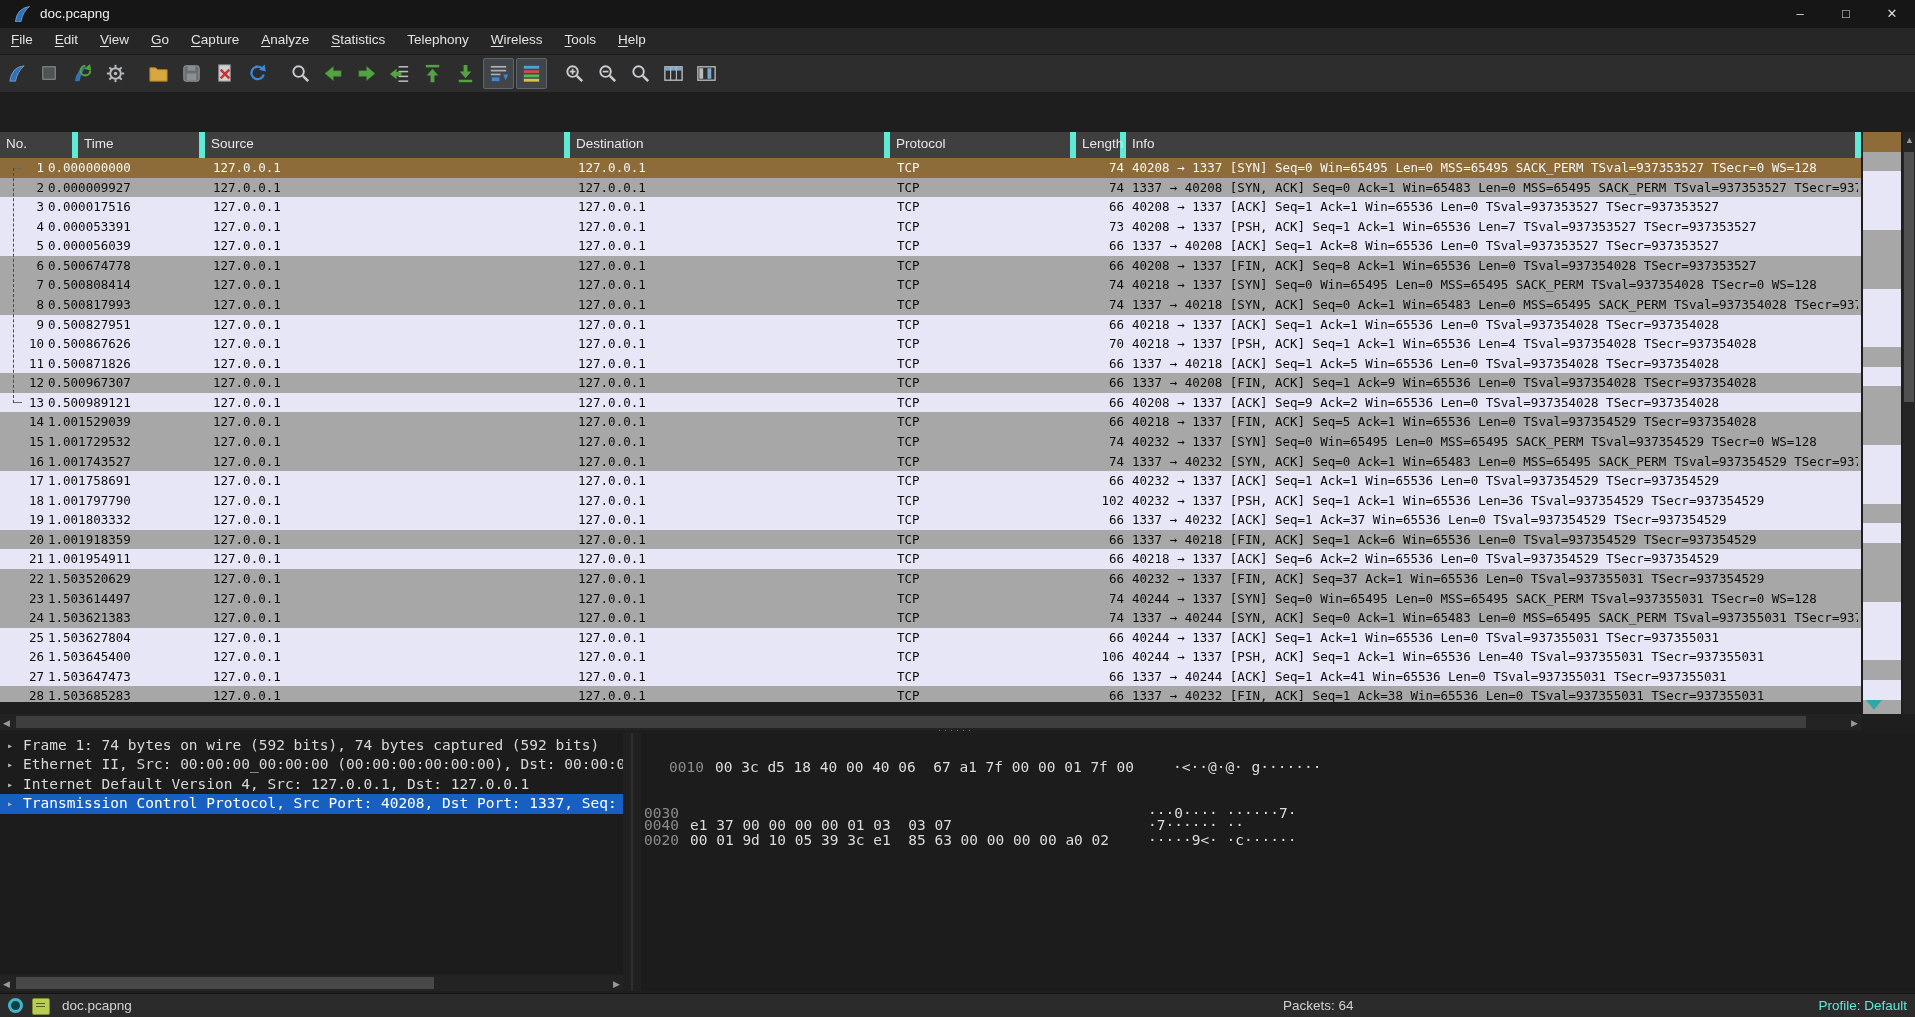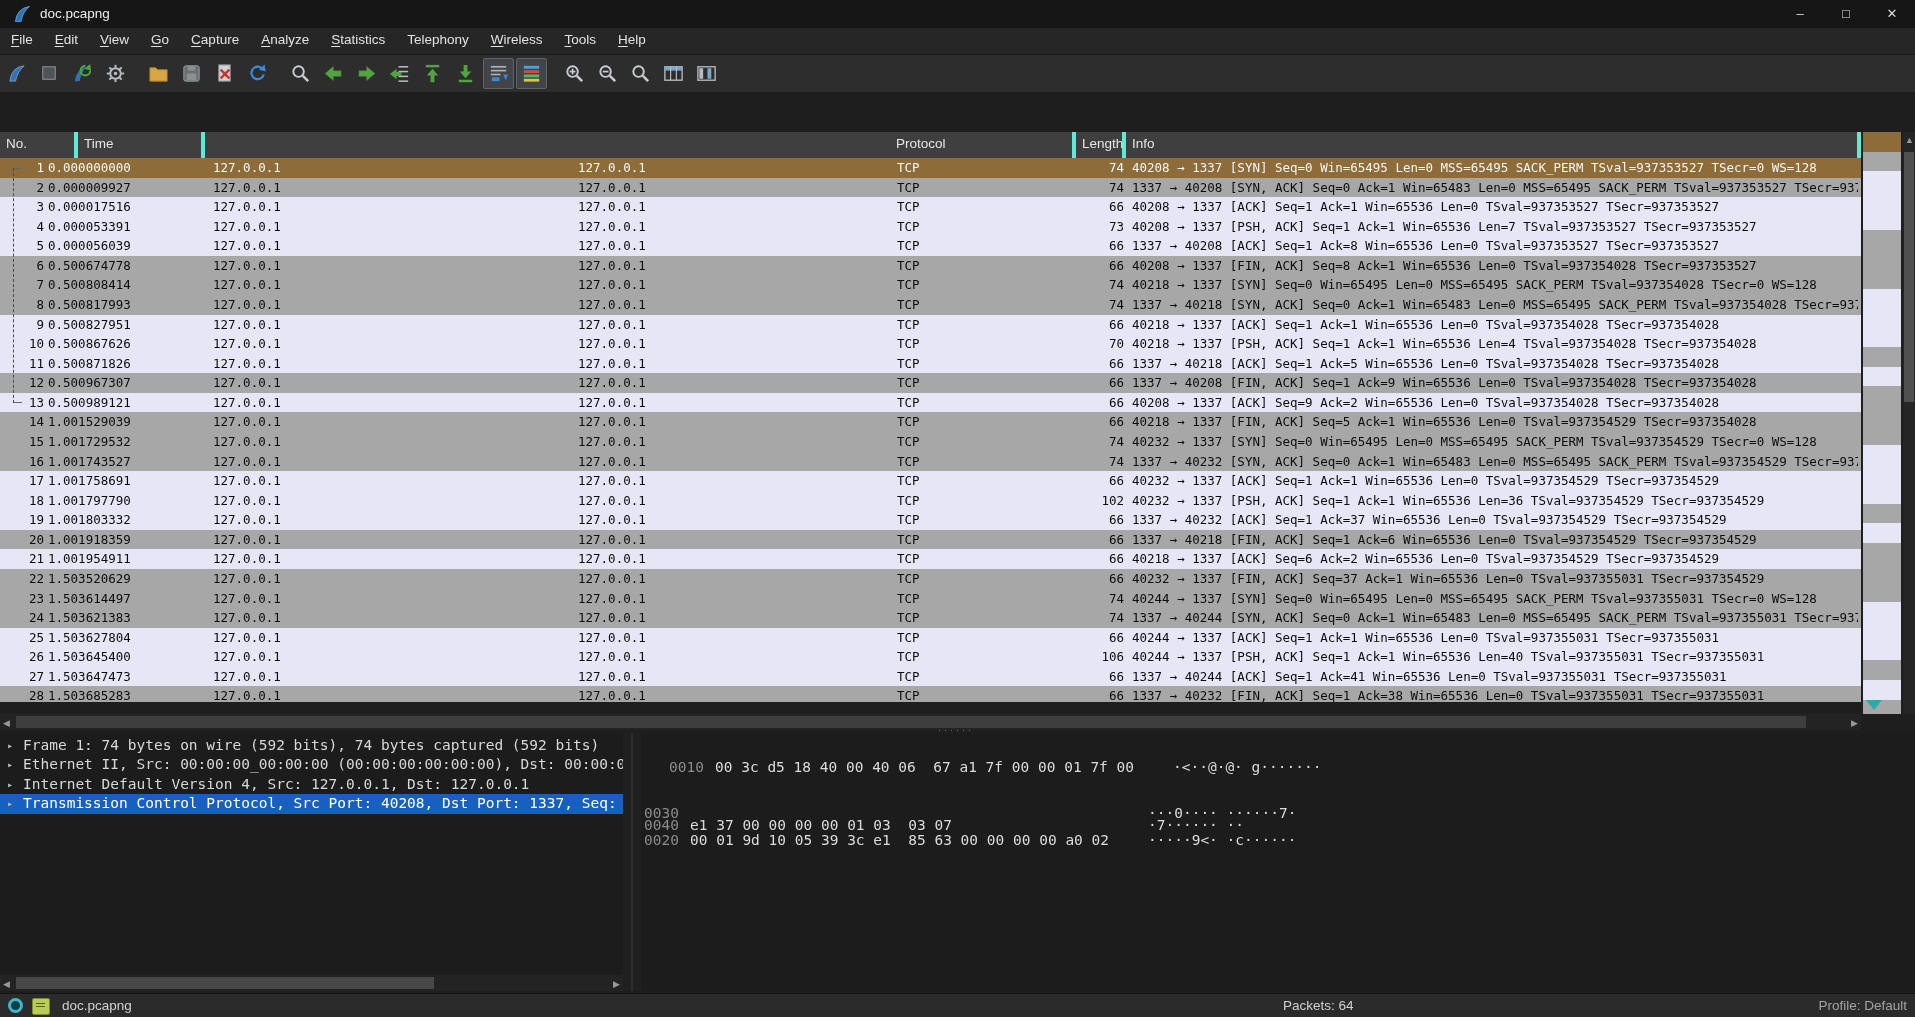--- a/index.html
+++ b/index.html
@@ -25,21 +25,21 @@
   #filterbar{left:0;top:92px;width:1915px;height:38px;background:#2d2d2d;border-bottom:2px solid #161616;}
   #filter-field{left:3px;top:4px;width:1880px;height:29px;background:#191919;border:1px solid #0c0c0c;border-radius:3px;}
   #filter-bookmark{left:5px;top:4px;width:26px;height:25px;border-right:1px solid #2e2e2e;}
   #filter-placeholder{left:42px;top:6px;font-family:"DejaVu Sans Mono",monospace;font-size:14.5px;color:#8b8b8b;}
   #filter-apply{left:1821px;top:3px;width:38px;height:23px;background:#82abdc;border-radius:3px;text-align:center;
                 line-height:22px;font-size:15px;font-weight:bold;color:#16243c;}
   #filter-caret{left:1862px;top:9px;font-size:10px;color:#a8a8a8;}
   #filter-plus{left:1890px;top:2px;width:22px;height:30px;font-size:20px;color:#c8c8c8;text-align:center;line-height:30px;}
   
   #pl-header{left:0;top:132px;width:1861px;height:26px;background:#3f3f3f;border-bottom:1px solid #202020;}
-  .hcell{position:absolute;top:0;height:30px;border-right:4px solid #5eead4;box-sizing:border-box;}
+  .hcell{position:absolute;top:0;height:30px;border-right:6px solid #5eead4;box-sizing:border-box;}
   .hcell span{position:absolute;top:4px;left:6px;font-size:13.5px;color:#e6e6e6;white-space:nowrap;}
   #pl-rows{left:0;top:158px;width:1861px;height:544px;overflow:hidden;background:#1c1c1c;}
   .prow{position:absolute;left:0;width:1861px;height:19.57px;font-family:"DejaVu Sans Mono",monospace;
         font-size:12.5px;line-height:19.57px;white-space:pre;}
   .prow span{position:absolute;top:0;}
   .c-no{left:0;width:44px;text-align:right;}
   .c-time{left:48px;}  .c-src{left:213px;}  .c-dst{left:578px;}  .c-proto{left:897px;}
   .c-len{left:1060px;width:64px;text-align:right;}
   .c-info{left:1132px;width:726px;overflow:hidden;}
   #bracket{left:13px;top:168px;width:9px;height:235px;border-left:1px dashed #4a4a4a;}
@@ -71,21 +71,21 @@
   .hexrow{position:absolute;left:0;width:1274px;height:19.3px;font-family:"DejaVu Sans Mono",monospace;
           font-size:14.5px;line-height:19.3px;white-space:pre;}
   .hexrow .off{position:absolute;left:3px;color:#8c8c8c;}
   .hexrow .bytes{position:absolute;left:49px;color:#dcdcdc;}
   .hexrow .ascii{position:absolute;left:507px;color:#dcdcdc;}
   .hl{background:#8a6d3b;color:#fff;}
   
   #statusbar{left:0;top:993px;width:1915px;height:24px;background:#2b2b2b;border-top:1px solid #141414;}
   #status-file{left:62px;top:4px;font-size:13.5px;color:#d2d2d2;}
   #status-packets{left:1283px;top:4px;font-size:13.5px;color:#d2d2d2;}
-  #status-profile{right:8px;top:4px;font-size:13.5px;color:#a3a3a3;}
+  #status-profile{right:8px;top:4px;font-size:13.5px;color:#5eead4;}
   #expert-icon{left:8px;top:4px;width:15px;height:15px;border-radius:50%;border:3px solid #3fb6c9;background:#0e3e46;box-sizing:border-box;}
   #note-icon{left:32px;top:4px;width:16px;height:15px;background:#b9cd55;border:1px solid #7d8c2e;border-radius:2px;}
   #note-icon:after{content:"";position:absolute;left:3px;top:4px;width:9px;height:1px;background:#56611c;box-shadow:0 3px 0 #56611c;}
 </style>
 </head>
 <body>
 
 <div id="app">
 
   <div class="abs" id="titlebar">
@@ -195,20 +195,26 @@
           <rect x="13" y="6.5" width="4" height="11" fill="#7aa7d0"></rect>
         </svg></div></div>
 
 
   <div class="abs" id="pl-header">
       <div class="hcell" style="left: 0px; width: 78px;">
         <span>No.</span>
       </div>
       <div class="hcell" style="left: 78px; width: 127px;">
         <span style="left: 6px;">Time</span>
+      </div>
+      <div class="hcell" style="left: 205px; width: 365px;">
+        <span>Source</span>
+      </div>
+      <div class="hcell" style="left: 570px; width: 320px;">
+        <span>Destination</span>
       </div>
       <div class="hcell" style="left: 890px; width: 186px;">
         <span>Protocol</span>
       </div>
       <div class="hcell" style="left: 1076px; width: 50px;">
         <span>Length</span>
       </div>
       <div class="hcell" style="left: 1126px; width: 735px;">
         <span>Info</span>
       </div>

